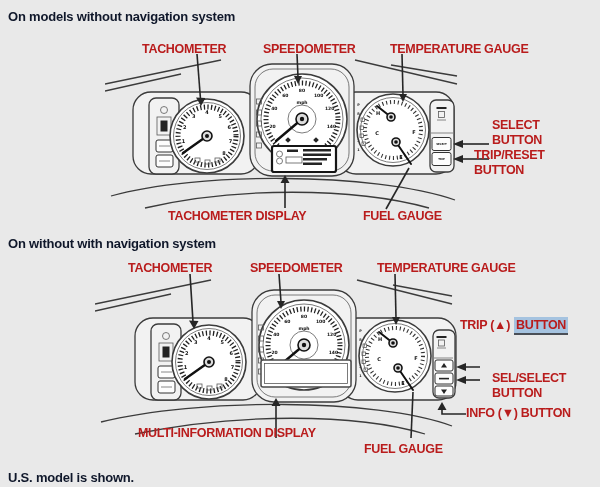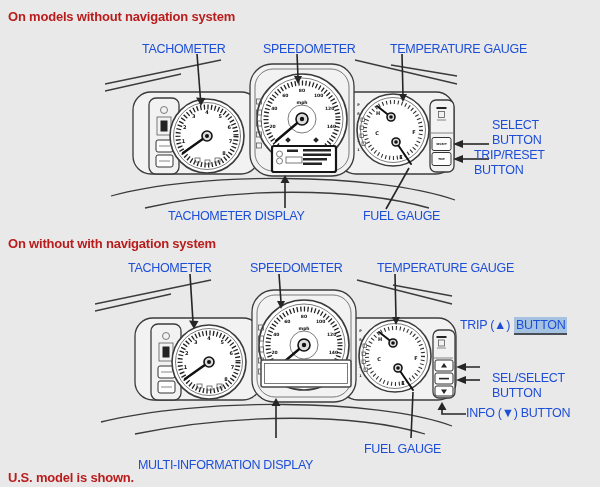--- a/index.html
+++ b/index.html
@@ -1,19 +1,19 @@
 <!DOCTYPE html>
 <html><head>
 <meta charset="utf-8">
 <style>
   html,body{margin:0;padding:0;}
   .page{position:relative;width:600px;height:487px;background:#e9e9e9;overflow:hidden;
         font-family:"Liberation Sans",sans-serif;}
-  .red-h{position:absolute;font-weight:700;font-size:13px;color:#b91c1c;white-space:nowrap;letter-spacing:-0.2px;}
-  .lbl{position:absolute;font-weight:400;font-size:12.5px;color:#1d4ed8;white-space:nowrap;letter-spacing:-0.3px;}
+  .red-h{position:absolute;font-weight:700;font-size:13px;color:#0f172a;white-space:nowrap;letter-spacing:-0.2px;}
+  .lbl{position:absolute;font-weight:700;font-size:12.5px;color:#b91c1c;white-space:nowrap;letter-spacing:-0.3px;}
   .lbl2{line-height:15px;}
   .hl{background:#a5c3e0;padding:1px 2px;border-bottom:2px solid #4a4f57;margin-left:4px;}
   svg.cluster{position:absolute;}
   
   .ln{fill:none;stroke:#3b3b3b;stroke-width:1.3;}
   .lnt{fill:none;stroke:#6a6a6a;stroke-width:0.8;}
   .pod{fill:#f2f2f2;stroke:#3b3b3b;stroke-width:1.3;}
   .dial{fill:#ffffff;stroke:#3b3b3b;stroke-width:1.6;}
   .ring{fill:none;stroke:#5a5a5a;stroke-width:0.8;}
   .ticks{fill:none;stroke:#222;stroke-width:5;stroke-dasharray:1.3 2.3;}
@@ -370,17 +370,17 @@
 
   <div class="lbl" style="left:460px;top:318px">
     <span>TRIP (▲)</span><span class="hl">BUTTON</span>
   </div>
   <div class="lbl lbl2" style="left:492px;top:371px">
     <div>SEL/SELECT</div>
     <div>BUTTON</div>
   </div>
   <div class="lbl" style="left:466px;top:406px">INFO (▼) BUTTON</div>
 
-  <div class="lbl" style="left:138px;top:458px">MULTI-INFORMATION DISPLAY</div>
+  <div class="lbl" style="left:138px;top:426px">MULTI-INFORMATION DISPLAY</div>
   <div class="lbl" style="left:364px;top:442px">FUEL GAUGE</div>
 
   <div class="red-h" style="left:8px;top:470px">U.S. model is shown.</div>
 </div>
 
 </body></html>

